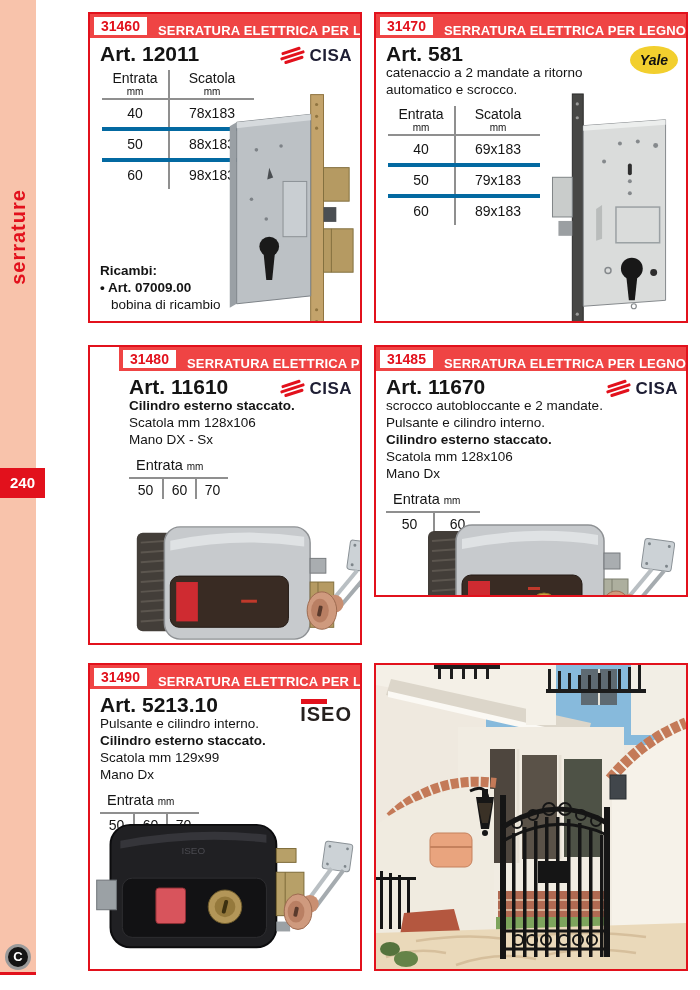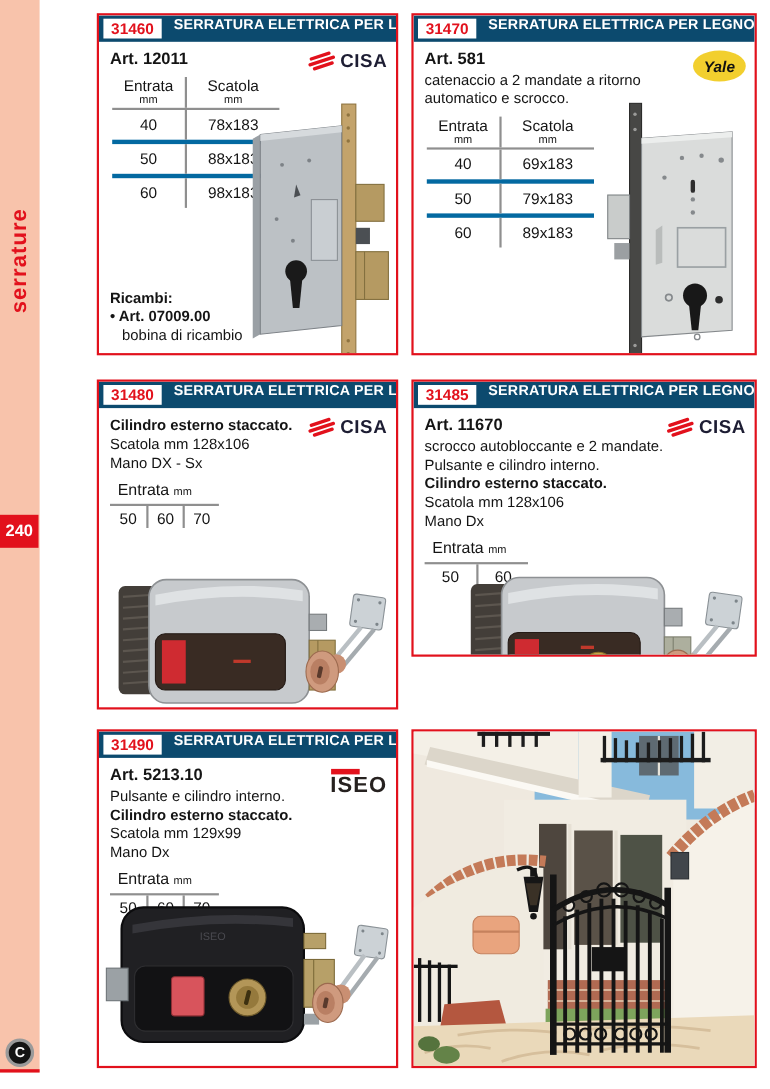--- a/index.html
+++ b/index.html
@@ -4,42 +4,42 @@
 <style>
   * { margin:0; padding:0; box-sizing:border-box; }
   html,body { width:700px; height:990px; background:#ffffff; font-family:"Liberation Sans", sans-serif; }
   .page { position:relative; width:700px; height:990px; background:#fff; overflow:hidden; }
 
   
   .sidebar { position:absolute; left:0; top:0; width:36px; height:975px; background:#f8c3ab; border-bottom:3px solid #e2111c; }
   .side-label { position:absolute; left:-82px; top:219px; width:200px; height:36px;
     transform:rotate(-90deg); text-align:center; line-height:36px;
     color:#e2111c; font-size:20px; font-weight:bold; letter-spacing:1px; }
-  .page-num { position:absolute; left:0; top:468px; width:35px; height:30px; background:#e2111c;
+  .page-num { position:absolute; left:0; top:468px; width:45px; height:30px; background:#e2111c;
     color:#fff; font-size:15px; font-weight:bold; line-height:30px; text-align:center; }
   .c-logo { position:absolute; left:5px; top:944px; width:26px; height:26px; border-radius:50%;
     background:#141414; border:3px solid #9a9a9a; color:#fff; font-size:13px; font-weight:bold;
     text-align:center; line-height:20px; }
 
   
   .panel { position:absolute; border:2px solid #e2111c; background:#fff; overflow:hidden; }
   .p1 { left:88px;  top:12px;  width:274px; height:311px; }
   .p2 { left:374px; top:12px;  width:314px; height:311px; }
-  .p3 { left:88px;  top:345px; width:274px; height:300px; }
+  .p3 { left:88px;  top:345px; width:274px; height:300px;padding-left:29px; }
   .p4 { left:374px; top:345px; width:314px; height:252px; }
   .p5 { left:88px;  top:663px; width:274px; height:308px; }
   .photo-frame { left:374px; top:663px; width:314px; height:308px; padding:0; }
 
-  .hdr { display:flex; align-items:flex-start; background:#0c4a6e; height:24px; }
+  .hdr { display:flex; align-items:flex-end; background:#ef4444; height:24px; }
   .code-badge { background:#fff; color:#e2111c; font-weight:bold; font-size:14px;
     margin:3px 0 3px 4px; padding:0 7px; height:18px; line-height:18px; }
   .hdr-title { color:#fff; font-weight:bold; font-size:13px; margin-left:11px; letter-spacing:.2px; white-space:nowrap; }
 
   .content { position:relative; padding:7px 8px 0 10px; height:calc(100% - 24px); font-size:13.5px; color:#141414; line-height:17px; }
-  .art { font-weight:bold; font-size:15px; margin-bottom:2px; }
+  .art { font-weight:bold; font-size:21px; margin-bottom:2px; }
   .bold-line { font-weight:bold; }
 
   
   .brand { position:absolute; top:8px; right:8px; display:flex; align-items:center; gap:3px; }
   .cisa-text { font-weight:bold; font-size:17px; color:#1d1d33; letter-spacing:.5px; }
   .yale-badge { display:inline-block; width:48px; height:28px; background:#f2cf2e; border-radius:50%;
     color:#111; font-weight:bold; font-size:14px; text-align:center; line-height:28px;font-style:italic; }
   .iseo { position:relative; font-weight:bold; font-size:20px; color:#26211f; letter-spacing:1px; padding-top:7px; }
   .iseo::before { content:""; position:absolute; top:0; left:1px; width:26px; height:5px; background:#e2111c; }
 
@@ -232,20 +232,21 @@
       <div class="brand">
         <svg width="27" height="19" viewBox="0 0 30 20">
           <g fill="#e2111c" transform="rotate(-18 15 10)">
             <rect x="4" y="3" width="22" height="3.4" rx="1.4"></rect>
             <rect x="1" y="8.2" width="28" height="3.4" rx="1.4"></rect>
             <rect x="4" y="13.4" width="22" height="3.4" rx="1.4"></rect>
           </g>
         </svg>
         <span class="cisa-text">CISA</span>
       </div>
+      <div class="art">Art. 11610</div>
       <div class="bold-line">Cilindro esterno staccato.</div>
       <div>Scatola mm 128x106</div>
       <div>Mano DX - Sx</div>
 
       <div class="ent">
         <div class="ent-label">
           <span>Entrata</span>
           <span class="u">mm</span>
         </div>
         <div class="ent-vals">

